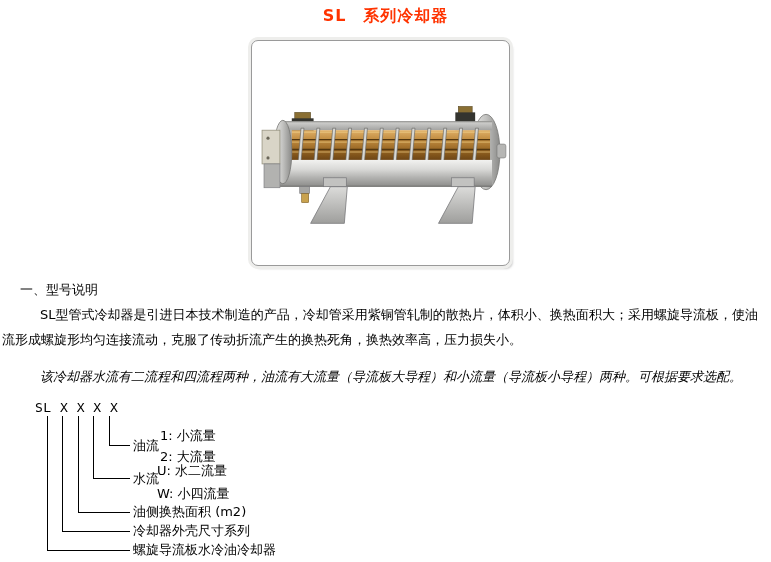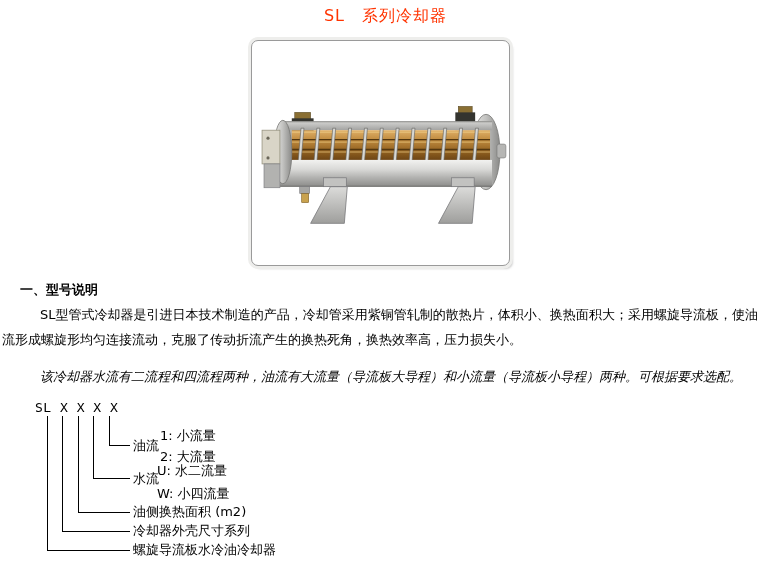--- a/index.html
+++ b/index.html
@@ -1,33 +1,33 @@
 <!DOCTYPE html>
 <html><head>
 <meta charset="utf-8">
 <style>
   * { margin:0; padding:0; box-sizing:border-box; }
   html,body { width:771px; height:562px; background:#ffffff; overflow:hidden; }
   body { font-family:"DejaVu Sans","Liberation Sans",sans-serif; color:#000; position:relative; }
 
   .page-title {
     position:absolute; top:6px; left:0; width:771px; text-align:center;
-    font-size:16px; font-weight:normal; color:#ff3300; letter-spacing:1px;
+    font-size:16px; font-weight:bold; color:#ff3300; letter-spacing:1px;
   }
 
   .photo-frame {
     position:absolute; left:251px; top:40px; width:259px; height:226px;
     background:#ffffff; border:1px solid #9a9a9a; border-radius:7px;
     box-shadow:0 0 0 3px #eeeeec, 3px 3px 2px rgba(120,120,120,0.35);
   }
   .photo-frame svg { display:block; width:100%; height:100%; }
 
   .section-heading {
     position:absolute; left:20px; top:281px;
-    font-size:13px; font-weight:bold; color:#000;
+    font-size:13px; font-weight:normal; color:#000;
   }
 
   .body-para {
     position:absolute; left:2px; width:756px;
     font-size:13px; line-height:25px; color:#000;
     text-indent:38px; text-align:justify;
   }
   #para1 { top:302px; }
   #para2 { top:364px;font-style:italic; }
 

